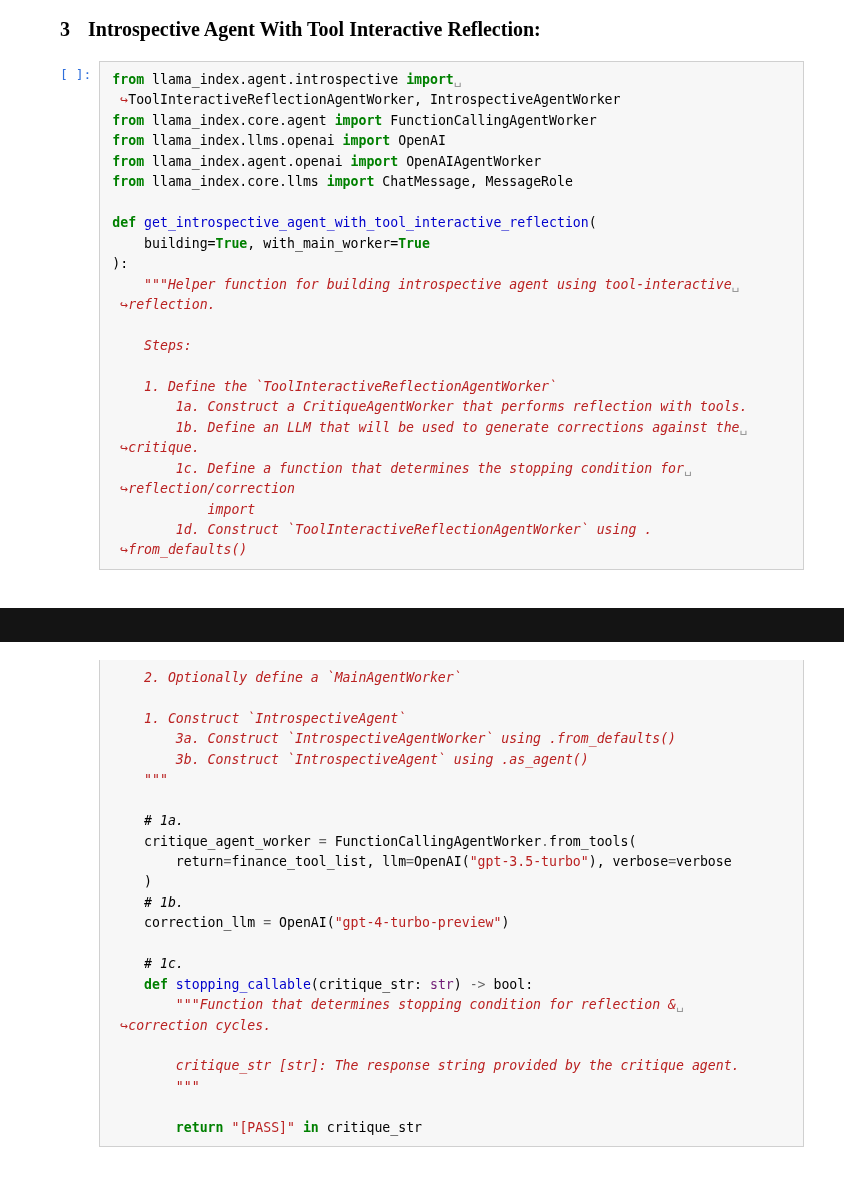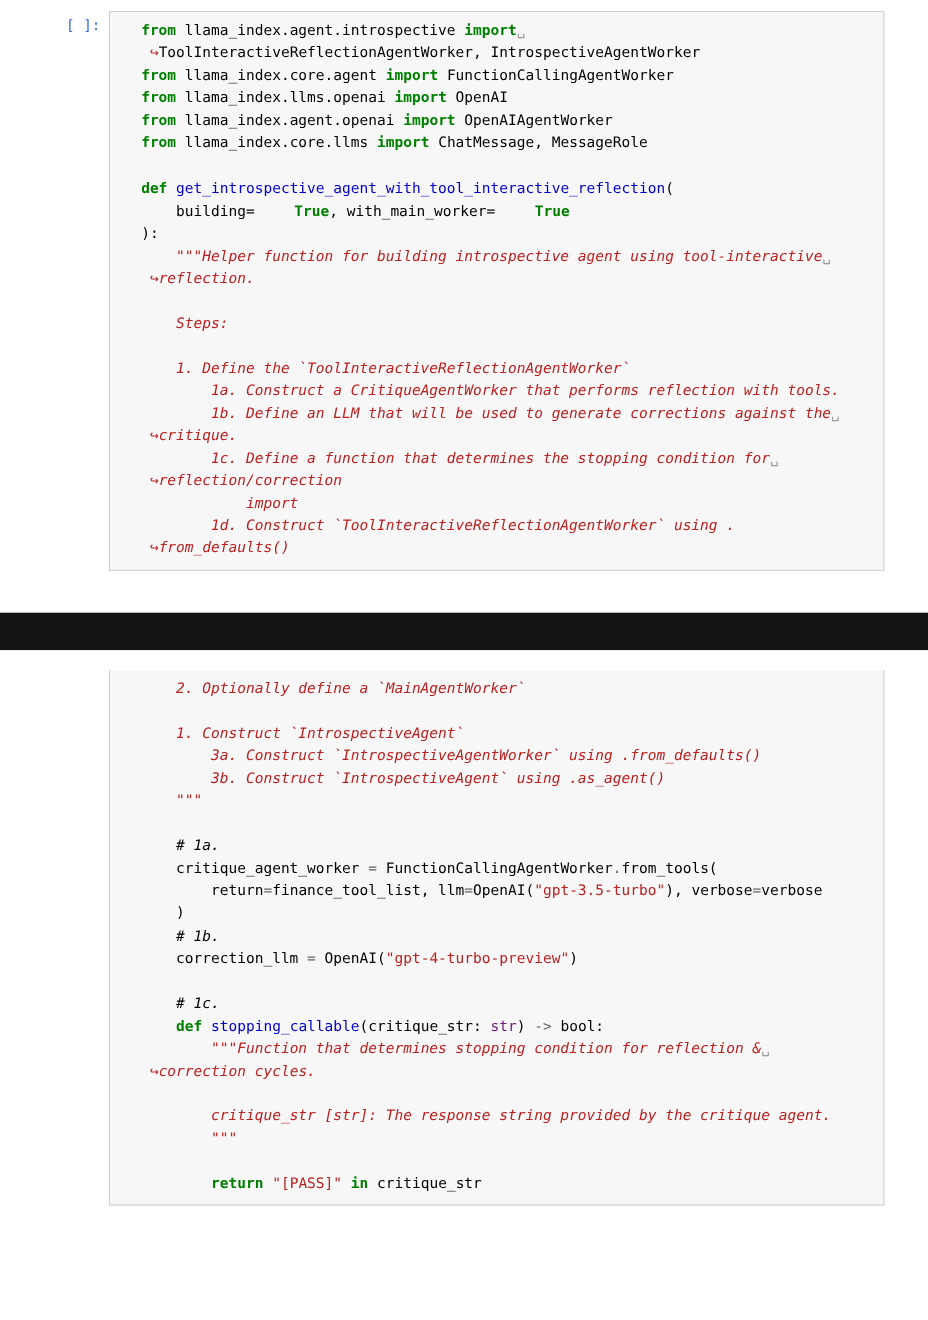--- a/index.html
+++ b/index.html
@@ -30,49 +30,52 @@
     font-size: 13px;
     color: #2f6fdb;
     margin-right: 8px;
     padding-top: 6px;
     white-space: nowrap;
   }
   .code-block {
     flex: 1;
     border: 1px solid #d0d0d0;
     background: #f7f7f7;
-    padding: 8px 28px;
+    padding: 8px 12px;
     font-family: Menlo, Consolas, 'DejaVu Sans Mono', monospace;
     font-size: 13.2px;
     line-height: 1.55;
     white-space: pre;
     overflow: hidden;
   }
   .kw { color: #008000; font-weight: bold; }
   .fn { color: #0000cc; }
-  .bool { color: #008000; font-weight: bold; margin-left: 36px; }
+  .bool { color: #008000; font-weight: bold; }
   .str { color: #ba2121; }
   .doc { color: #ba2121; font-style: italic; }
   .cmt { color: #000000; font-style: italic; }
   .op { color: #666666; }
   .type { color: #701a75; }
   .cont { color: #ba2121; }
   .softbreak { color: #999; }
   .page-break {
     height: 34px;
     background: #141414;
     margin: 18px 0;
     width: 100%;
   }
 </style>
 </head>
 <body>
 
 <div class="page">
 
+  <div class="heading">
+    <span class="num">3</span><span>Introspective Agent With Tool Interactive Reflection:</span>
+  </div>
 
   <div class="cell-row">
     <div class="prompt">[ ]:</div>
     <div class="code-block"><span class="kw">from</span> <span>llama_index.agent.introspective</span> <span class="kw">import</span><span class="softbreak">␣</span>
  <span class="cont">↪</span><span>ToolInteractiveReflectionAgentWorker, IntrospectiveAgentWorker</span>
 <span class="kw">from</span> <span>llama_index.core.agent</span> <span class="kw">import</span> <span>FunctionCallingAgentWorker</span>
 <span class="kw">from</span> <span>llama_index.llms.openai</span> <span class="kw">import</span> <span>OpenAI</span>
 <span class="kw">from</span> <span>llama_index.agent.openai</span> <span class="kw">import</span> <span>OpenAIAgentWorker</span>
 <span class="kw">from</span> <span>llama_index.core.llms</span> <span class="kw">import</span> <span>ChatMessage, MessageRole</span>
 

